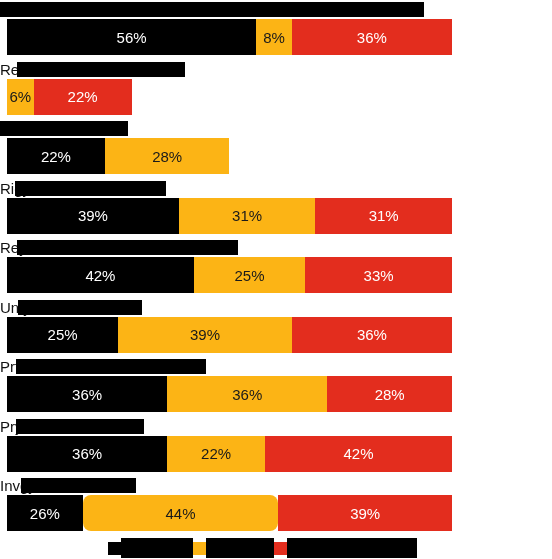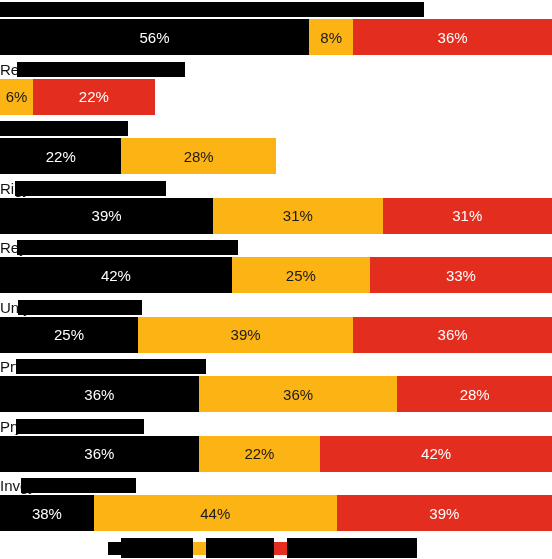--- a/index.html
+++ b/index.html
@@ -30,25 +30,26 @@
     overflow:hidden;
   }
   .row-label .redaction{
     position:absolute;
     top:2px;
     height:15px;
     background:#000000;
   }
   .bar{
     position:relative;
-    width:552px;
+    width:445px;
     height:36px;
     display:flex;
     flex-direction:row;
     align-items:stretch;
+    padding-left:7px;
   }
   .seg{
     height:36px;
     display:flex;
     align-items:center;
     justify-content:center;
     font-size:15px;
     box-sizing:border-box;
     overflow:hidden;
   }
@@ -187,23 +188,23 @@
           </div>
           <div class="seg seg-c" style="width: 42%;">
             <span>42%</span>
           </div>
         </div>
       </div>
       <div class="row" style="top: 476px;">
         <div class="row-label"><span>Inv</span><span>gy</span><span class="redaction" style="left: 21px; width: 115px;"></span></div>
         <div class="bar">
           <div class="seg seg-a" style="width: 17%;">
-            <span>38%</span>
-          </div>
-          <div class="seg seg-b" style="width: 44%;">
+            <span>26%</span>
+          </div>
+          <div class="seg seg-b" style="width: 44%; border-radius: 8px;">
             <span>44%</span>
           </div>
           <div class="seg seg-c" style="width: 39%;">
             <span>39%</span>
           </div>
         </div>
       </div>
     </div>
   <div class="legend" id="legend">
       <div class="legend-item">

